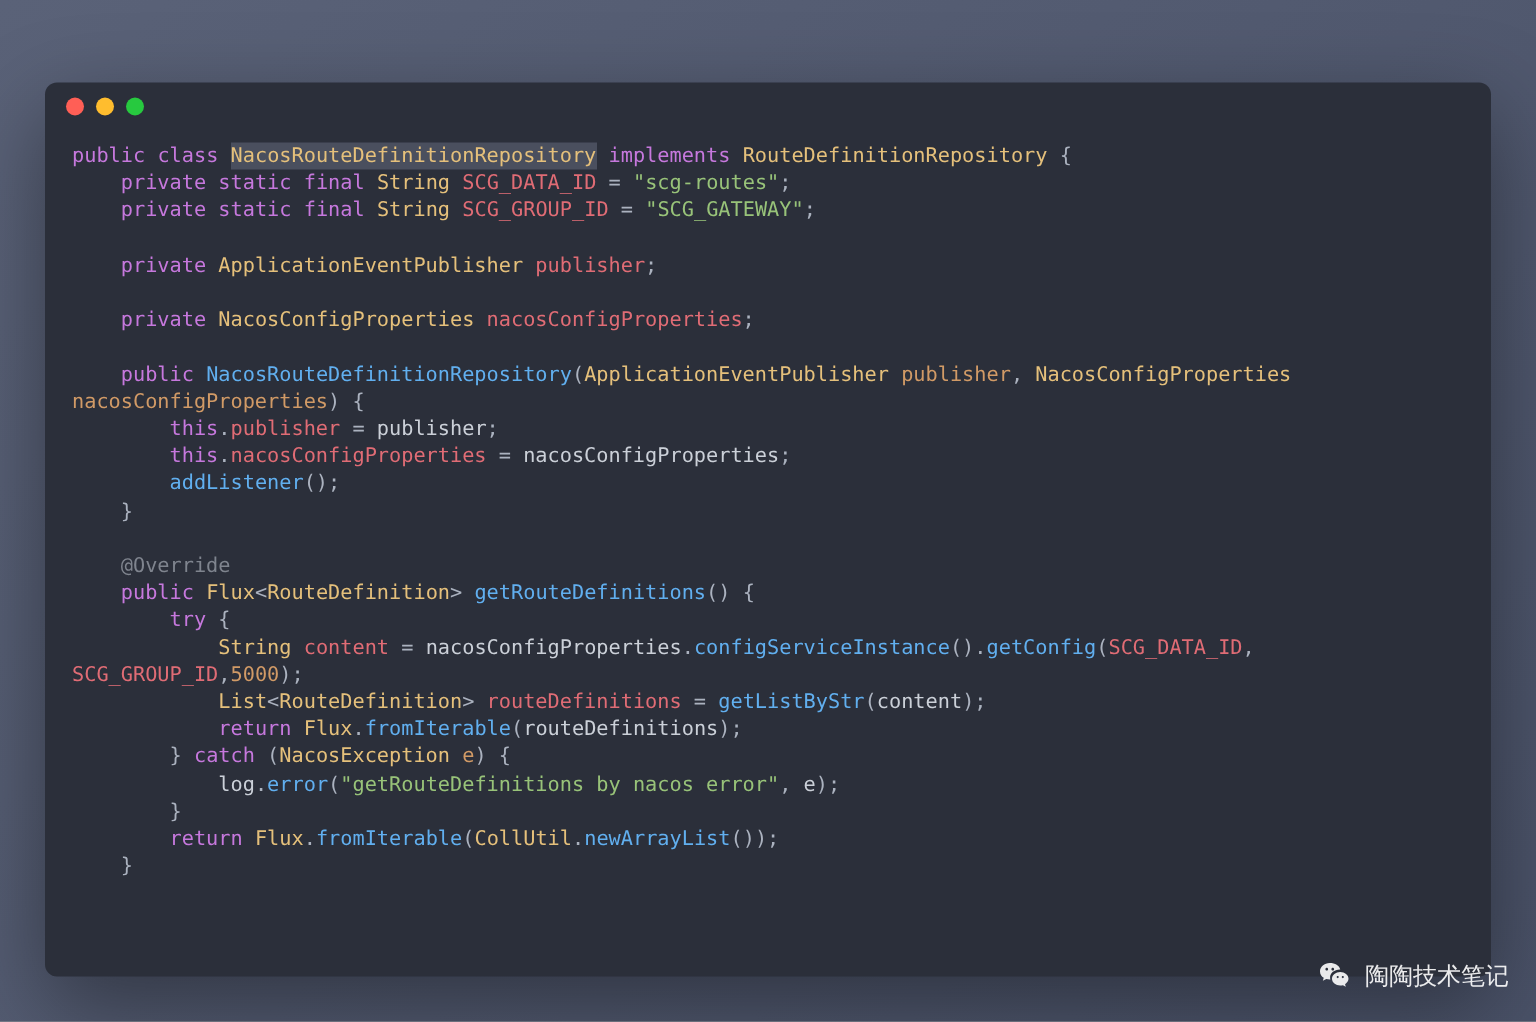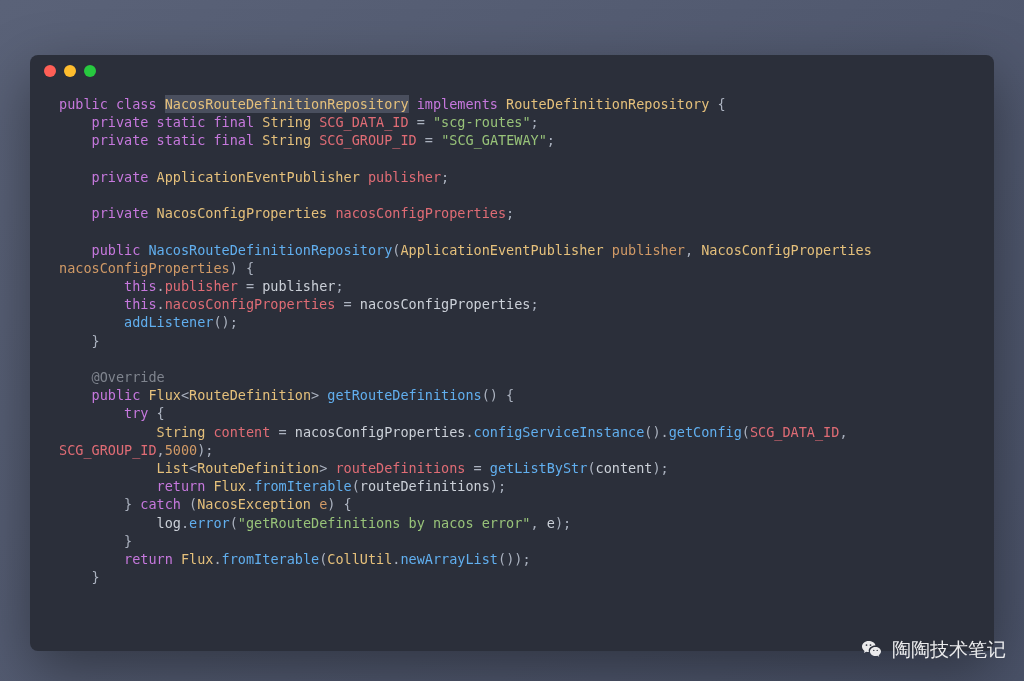--- a/index.html
+++ b/index.html
@@ -33,21 +33,20 @@
   .dot-red { background: #ff5f56; }
   .dot-yellow { background: #ffbd2e; }
   .dot-green { background: #27c93f; }
   .code {
     padding: 8px 18px 18px 18px;
     font-size: 13.5px;
     line-height: 18.2px;
     color: #cbd0d8;
     white-space: pre;
     font-weight: 500;
-    margin-left: 11px;
   }
   .kw { color: #c678dd; }
   .type { color: #e5c07b; }
   .str { color: #98c379; }
   .fn { color: #61afef; }
   .var { color: #e06c75; }
   .param { color: #d19a66; }
   .num { color: #d19a66; }
   .op { color: #abb2bf; }
   .pn { color: #abb2bf; }
@@ -55,21 +54,21 @@
   .ann { color: #7f848e; }
   .watermark {
     position: absolute;
     right: 18px;
     bottom: 18px;
     display: flex;
     align-items: center;
     gap: 8px;
     color: #fff;
     font-family: Liberation Sans, sans-serif;
-    font-size: 19px;
+    font-size: 16px;
     opacity: 0.9;
     text-align: right;
   }
   .wm-icon {
     width: 24px; height: 24px;
     display:flex; align-items:center; justify-content:center;
   }
   .wm-icon svg { width:24px; height:24px; }
 </style>
 </head>

